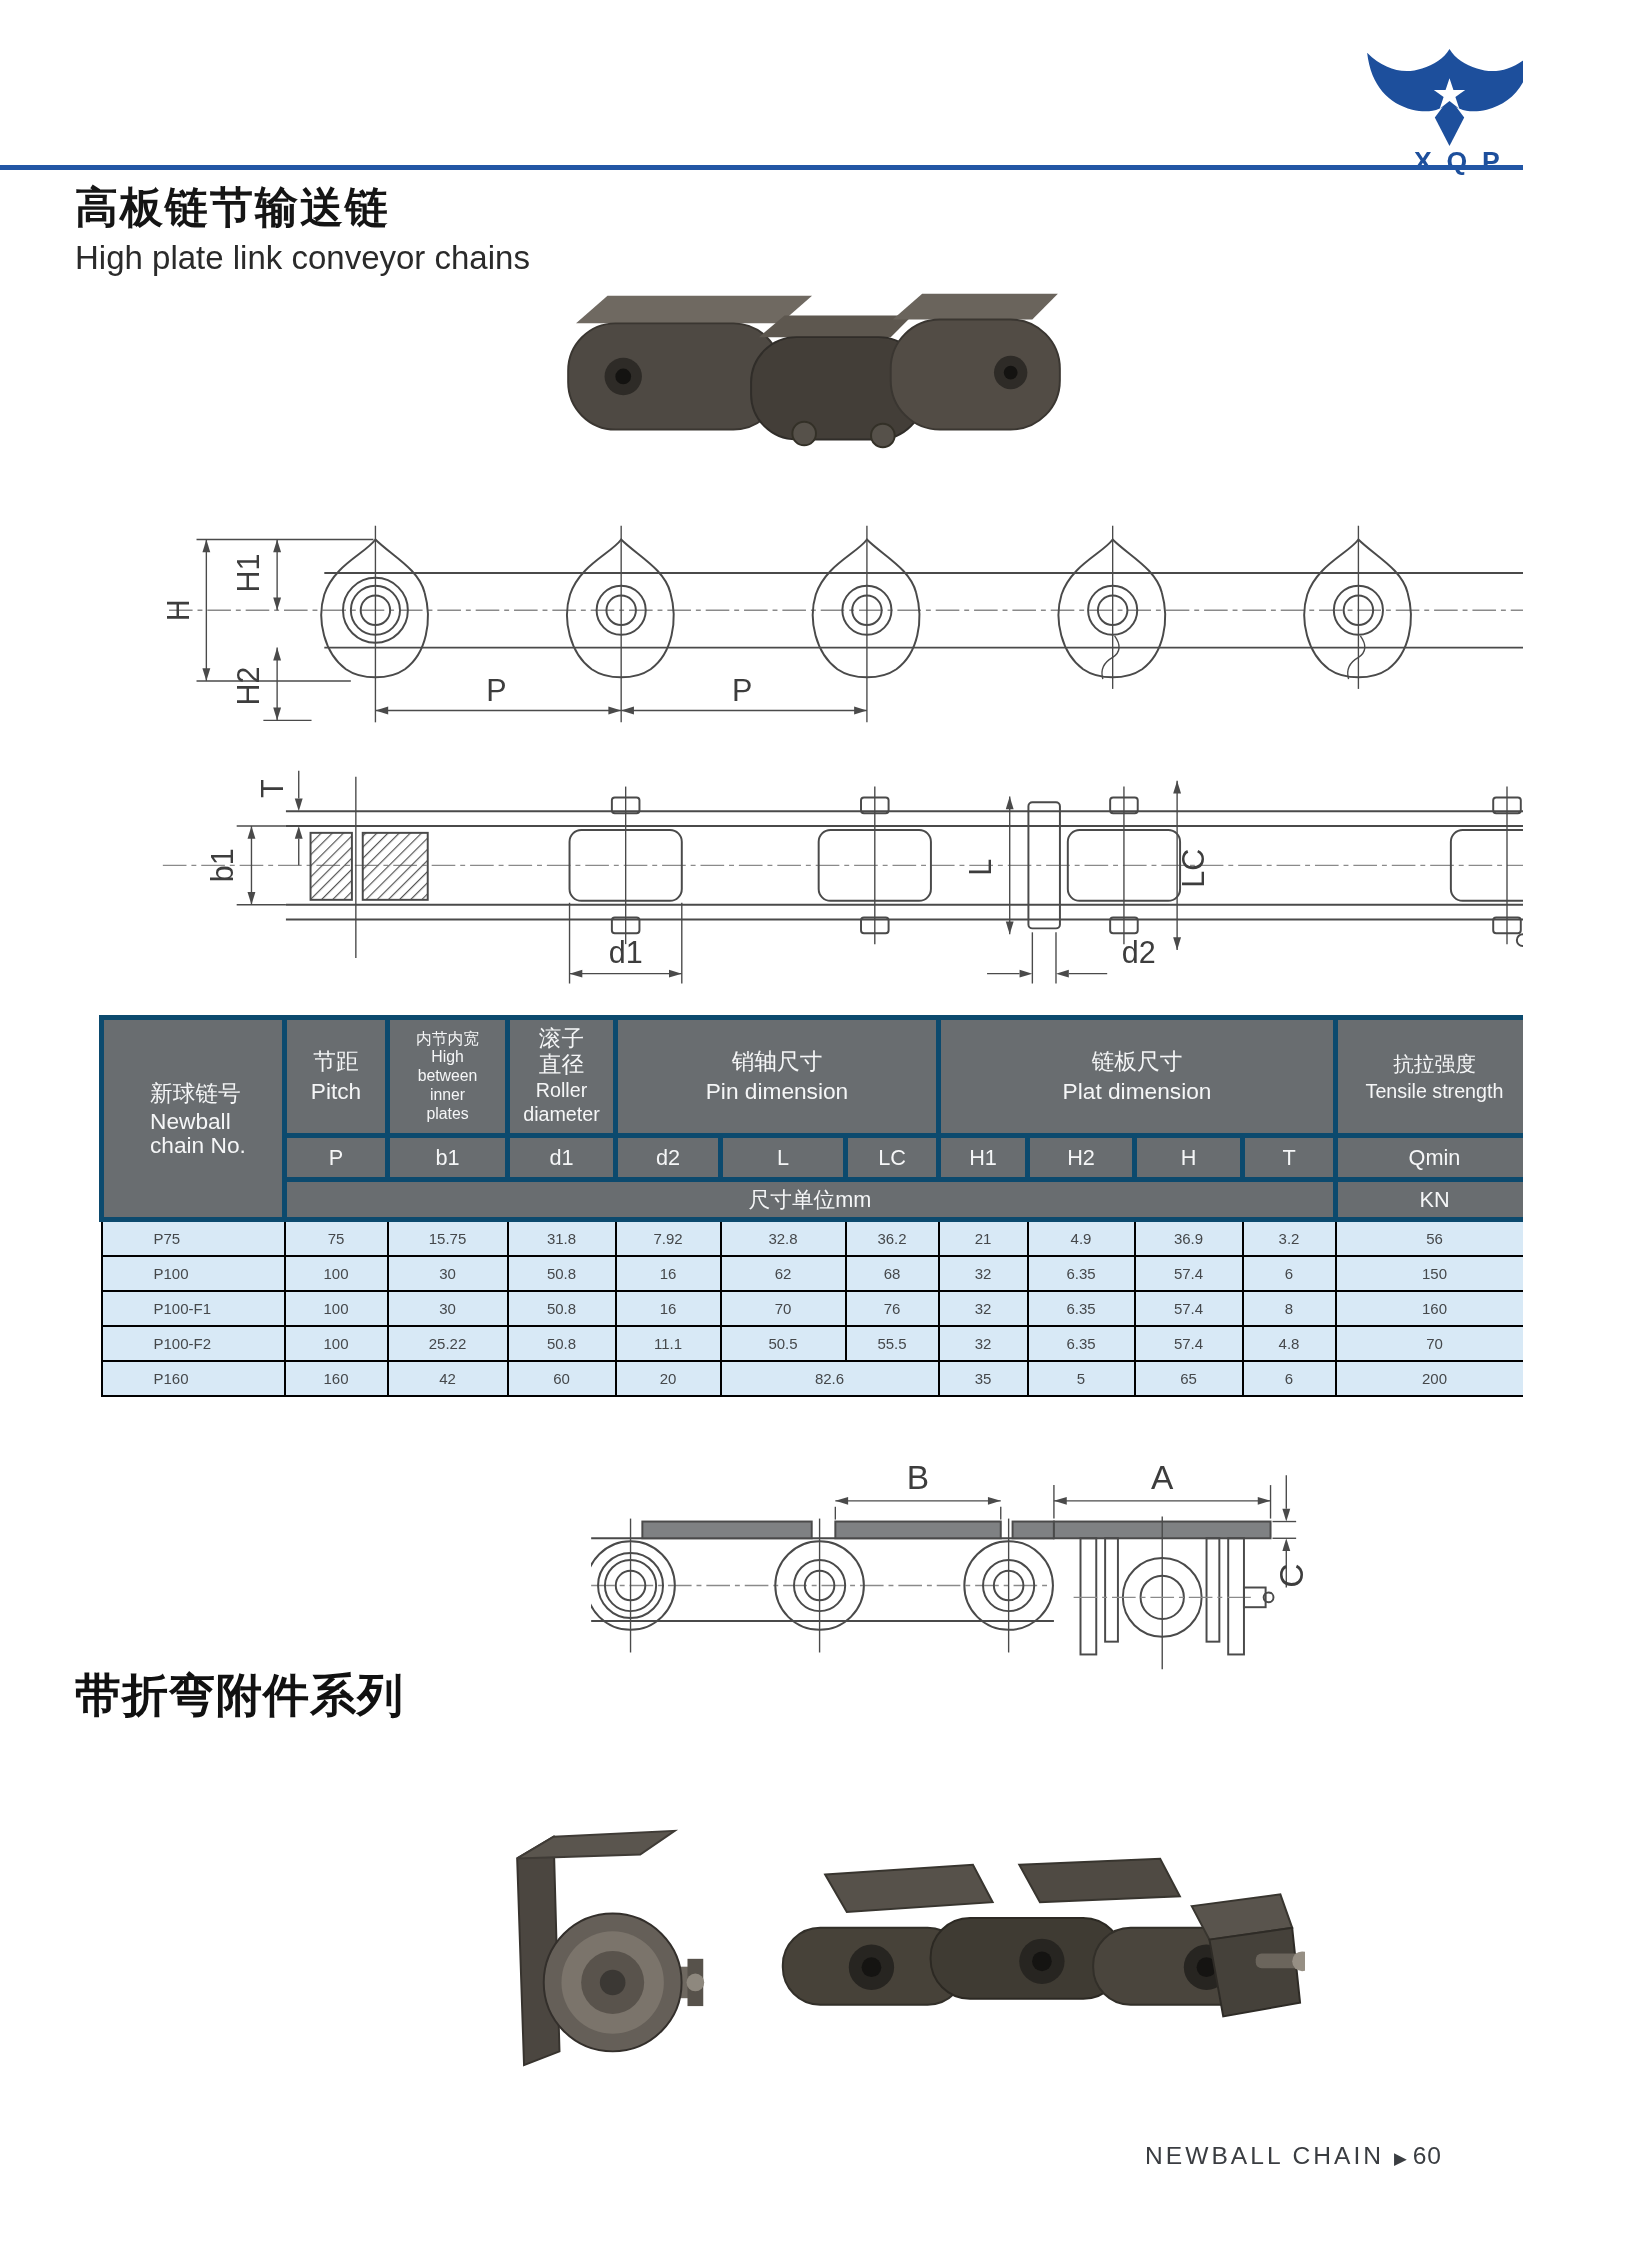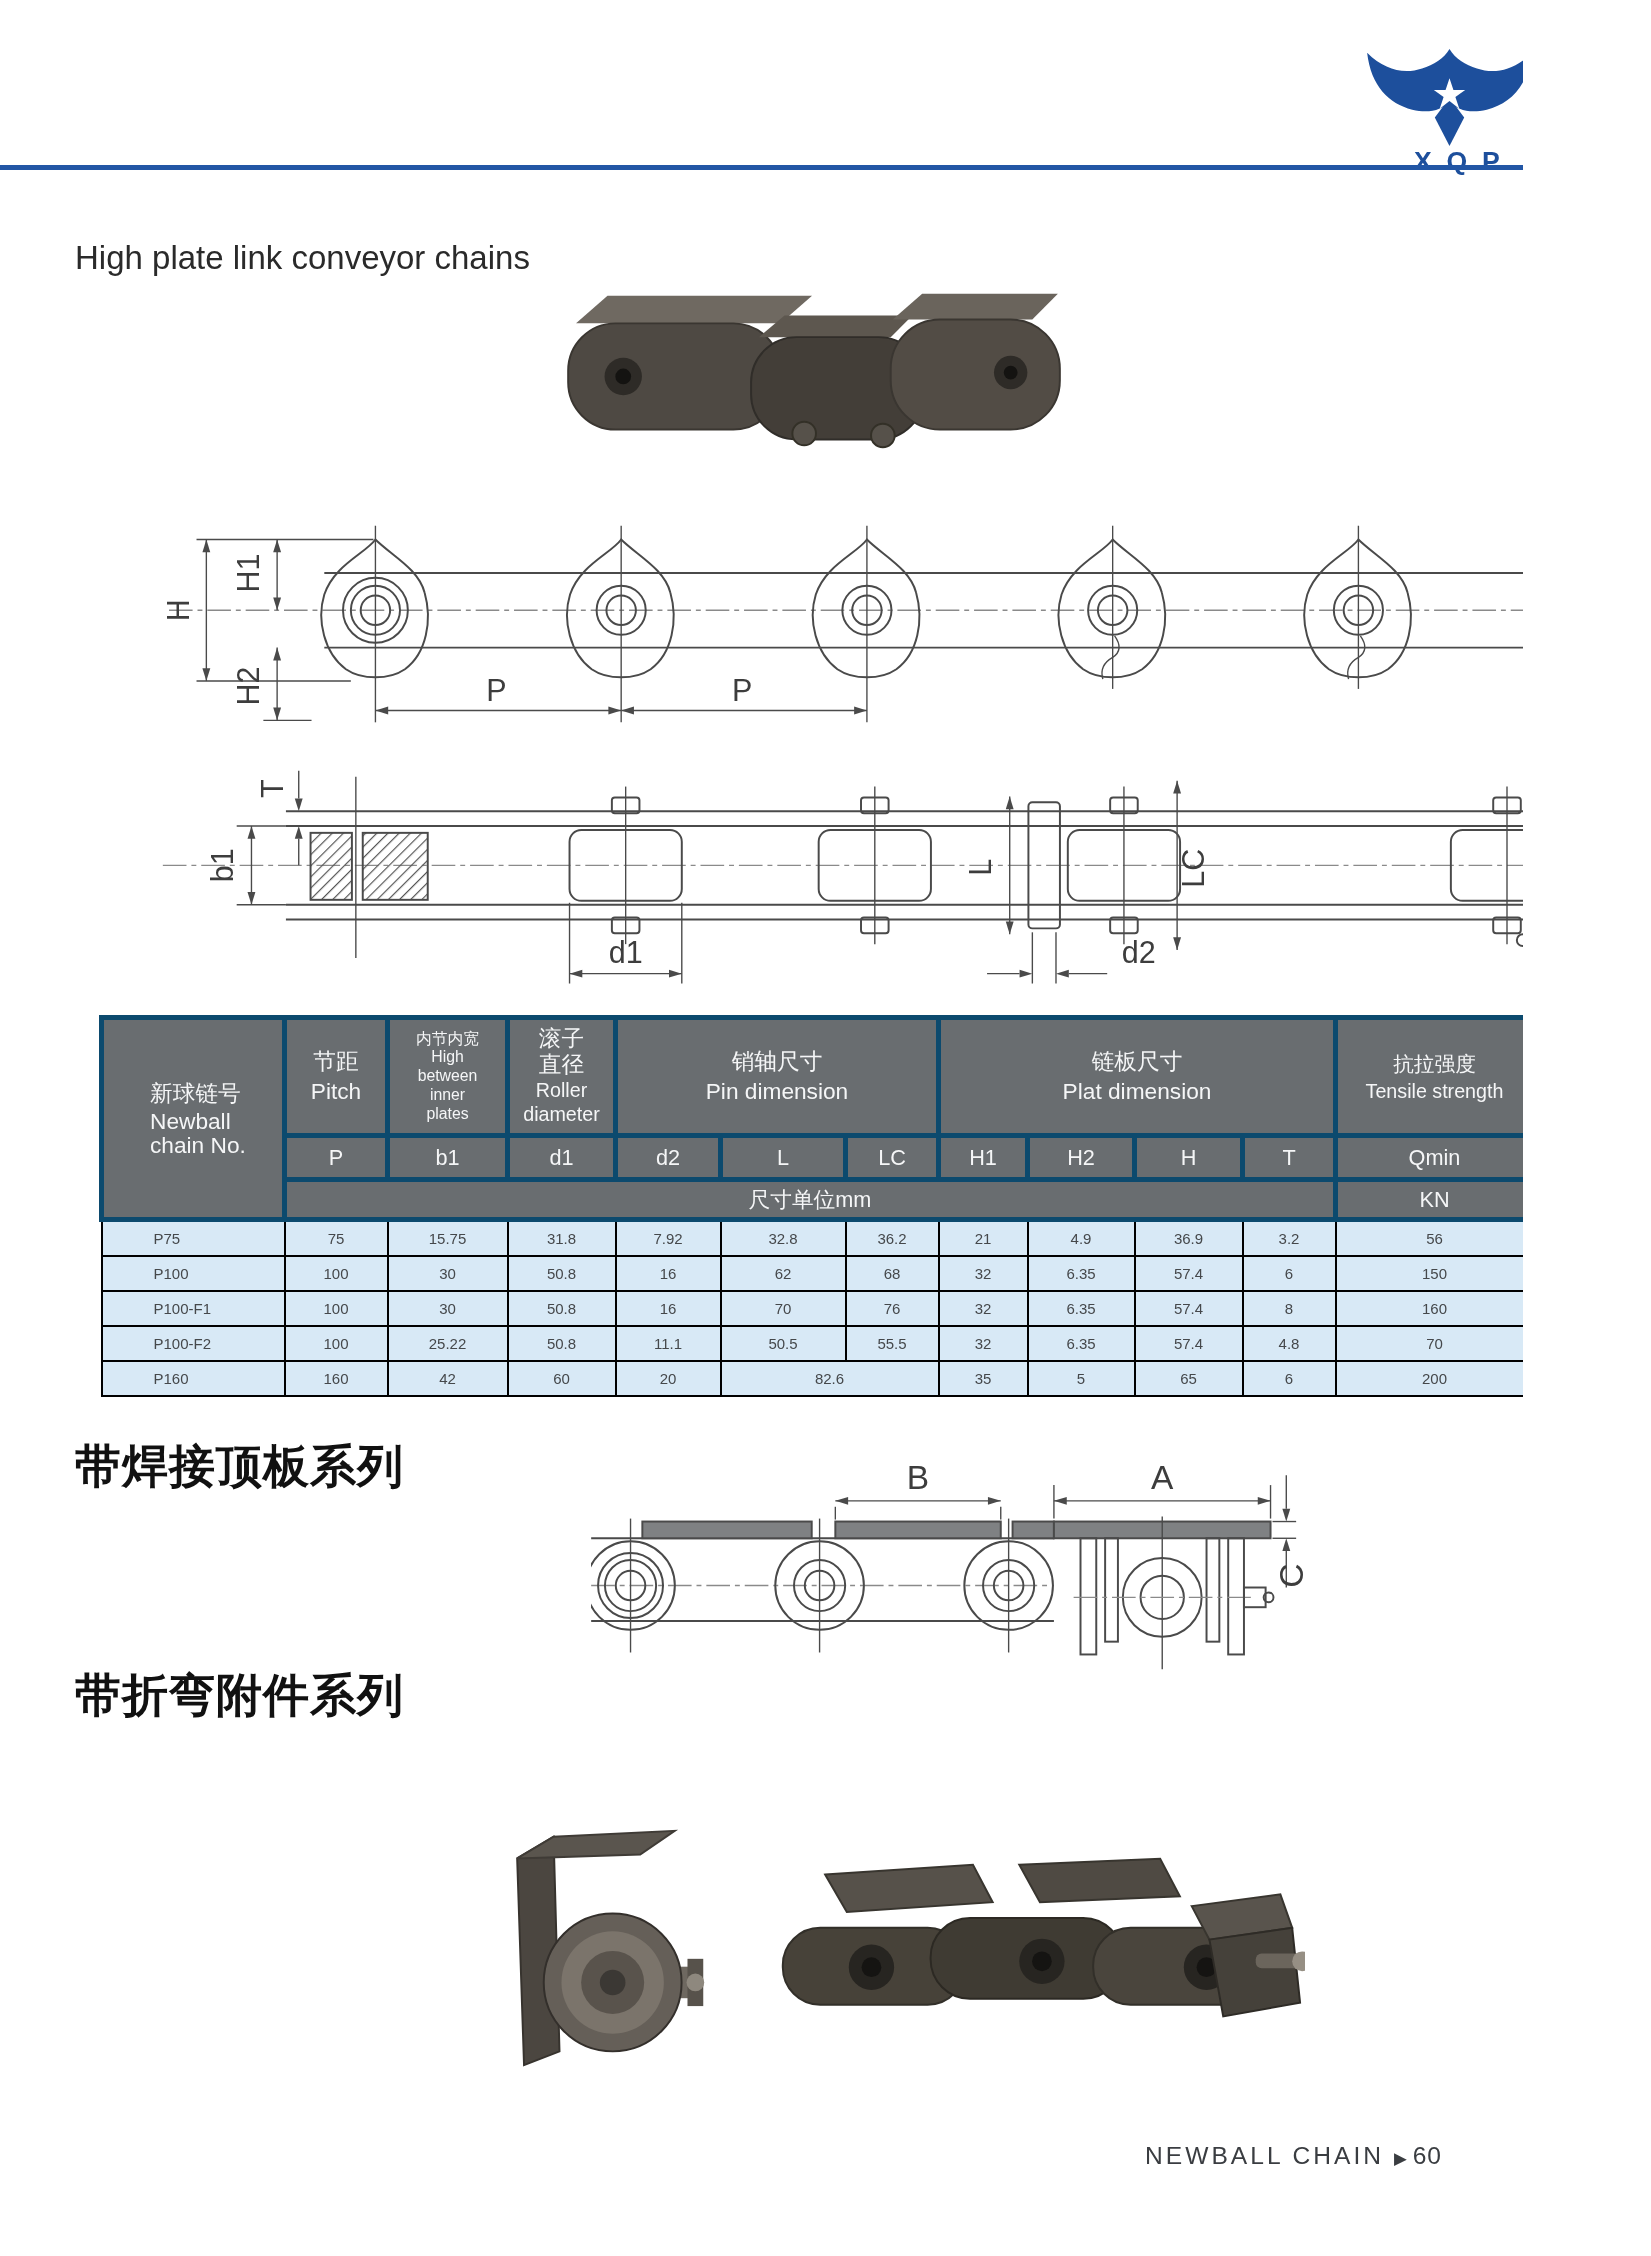--- a/index.html
+++ b/index.html
@@ -57,20 +57,21 @@
     <path fill="#1d4f9c" d="M6 8 C10 42 28 60 52 66 C70 70 82 66 90 58 C98 66 110 70 128 66
              C152 60 170 42 174 8 C156 26 136 30 118 24 C106 20 96 14 90 4
              C84 14 74 20 62 24 C44 30 24 26 6 8 Z"></path>
     <path fill="#1d4f9c" d="M90 54 L105 74 L90 103 L75 74 Z"></path>
     <path fill="#ffffff" d="M90 34 L94 46 L106 46 L96 53 L100 65 L90 57 L80 65 L84 53 L74 46 L86 46 Z"></path>
   </svg>
   <div class="logo-text">XQP</div>
 
   <div class="rule"></div>
 
+  <div class="title-cn">高板链节输送链</div>
   <div class="title-en">High plate link conveyor chains</div>
 
   <svg class="abs" style="left:566px;top:286px;" width="497" height="177" viewBox="0 0 505 180">
     <polygon points="10,38 42,10 250,10 218,38" fill="#6f6961"></polygon>
     <rect x="2" y="38" width="216" height="108" rx="48" fill="#4e4943" stroke="#3a3631" stroke-width="2"></rect>
     <polygon points="196,52 222,30 352,30 330,52" fill="#5d574f"></polygon>
     <rect x="188" y="52" width="176" height="104" rx="46" fill="#433e38" stroke="#302d29" stroke-width="2"></rect>
     <polygon points="332,34 362,8 500,8 474,34" fill="#6a645c"></polygon>
     <rect x="330" y="34" width="172" height="112" rx="50" fill="#524c45" stroke="#3a3631" stroke-width="2"></rect>
     <circle cx="58" cy="92" r="19" fill="#2e2b27"></circle>
@@ -356,21 +357,20 @@
         <td colspan="2">82.6</td>
         <td>35</td>
         <td>5</td>
         <td>65</td>
         <td>6</td>
         <td>200</td>
       </tr>
     </tbody>
   </table>
 
-  <div class="sec-head" style="top:1436px;">带焊接顶板系列</div>
 
   <svg class="abs" style="left:591px;top:1428px;" width="788" height="256" viewBox="0 0 800 260">
     <line class="ctr" x1="0" y1="160" x2="470" y2="160"></line>
     <line class="dln" x1="0" y1="112" x2="470" y2="112"></line>
     <line class="dln" x1="0" y1="196" x2="470" y2="196"></line>
     <circle class="dln" cx="40" cy="160" r="45"></circle>
       <circle class="dln" cx="40" cy="160" r="33"></circle>
     <circle class="dln" cx="40" cy="160" r="26"></circle>
       <circle class="dln" cx="40" cy="160" r="15"></circle>
     <circle class="dln" cx="232" cy="160" r="45"></circle>

